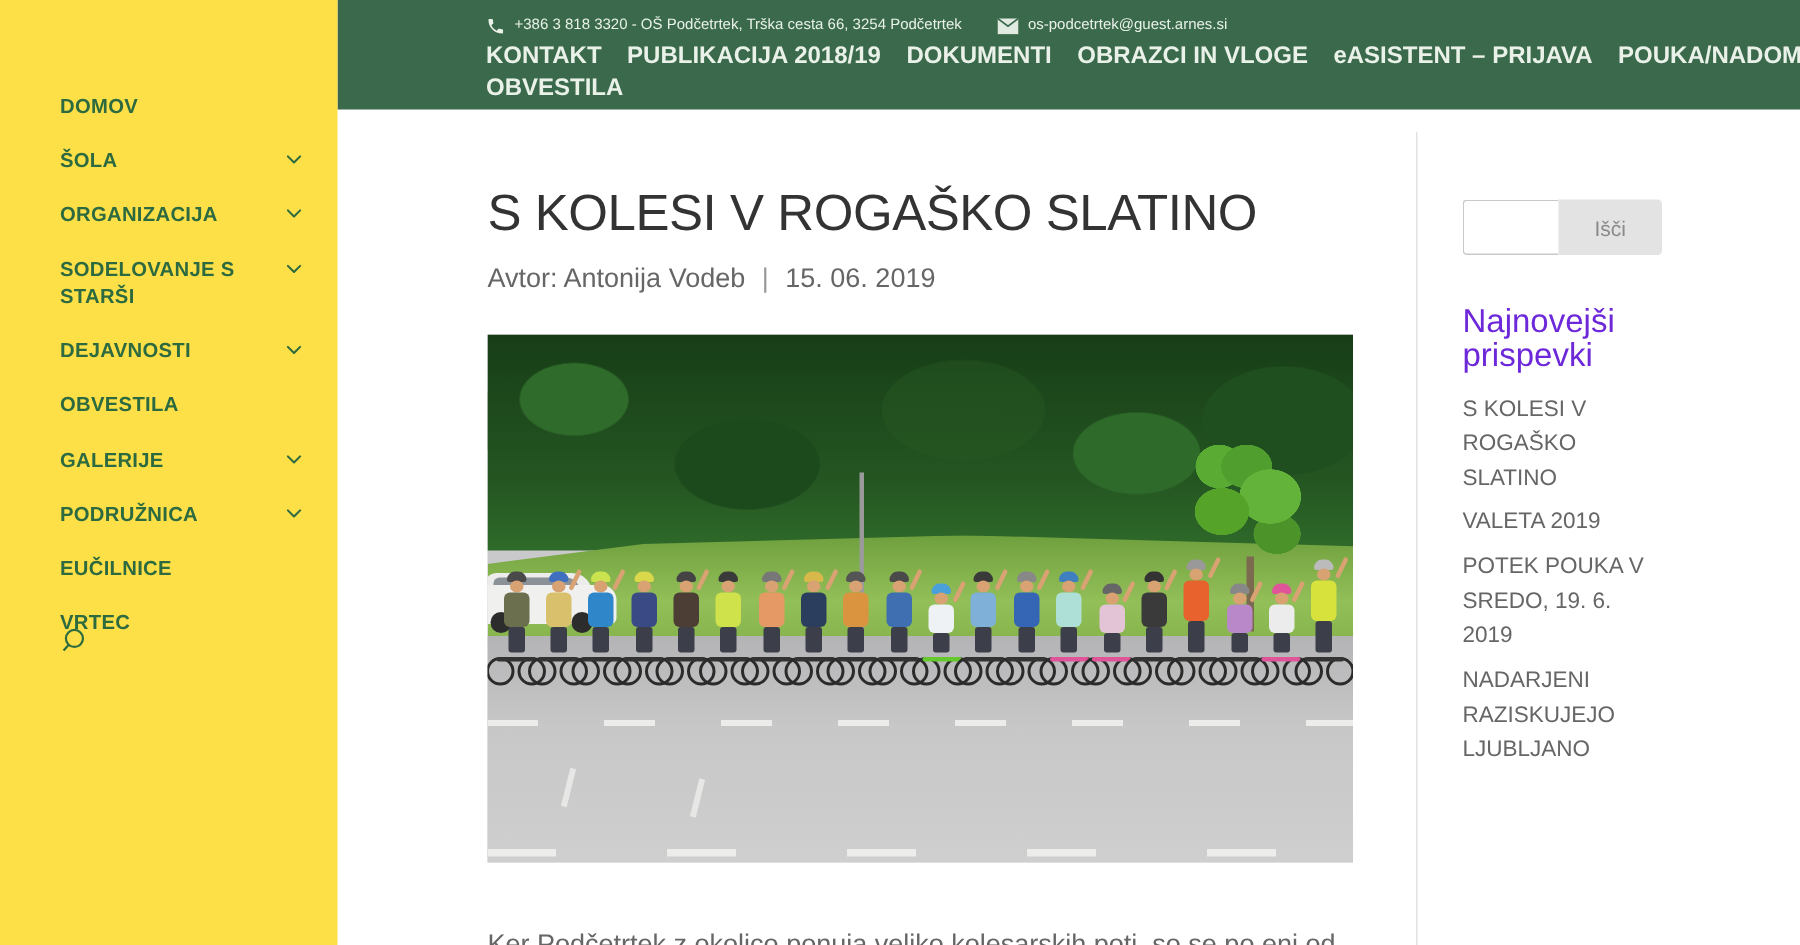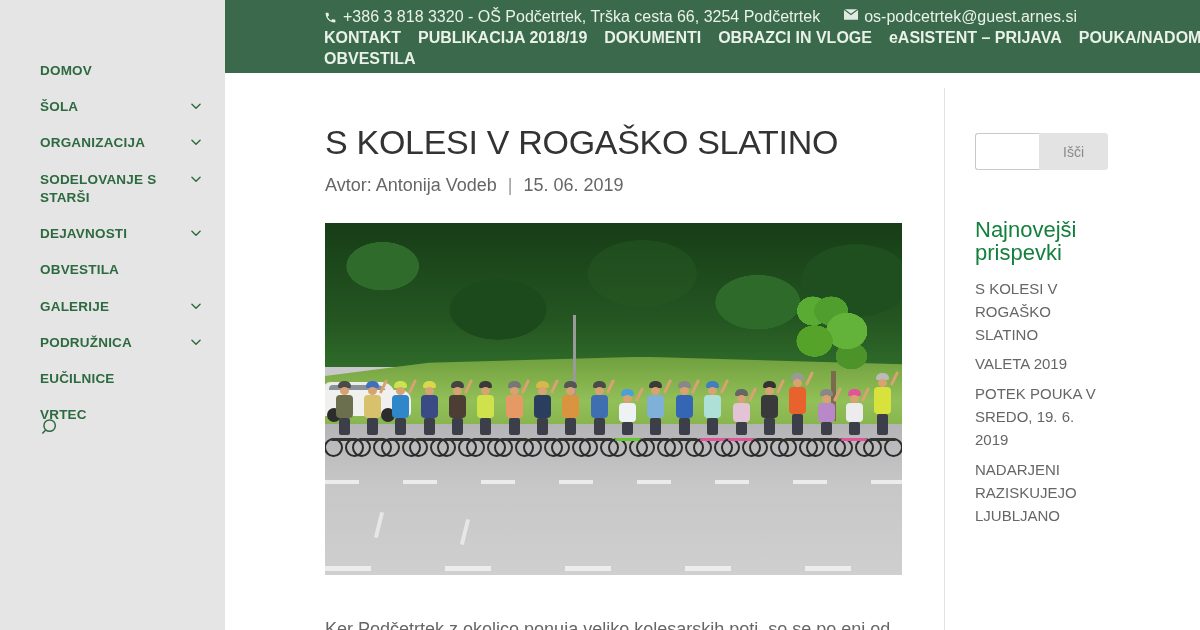--- a/index.html
+++ b/index.html
@@ -1,34 +1,34 @@
 <!DOCTYPE html>
 <html><head>
 <meta charset="utf-8">
 <style>
   * { margin:0; padding:0; box-sizing:border-box; }
   html,body { width:1200px; height:630px; overflow:hidden; background:#fff;
               font-family:"Liberation Sans", sans-serif; }
 
   
   .sidebar { position:absolute; left:0; top:0; width:225px; height:630px;
-             background:#e5e5e5; z-index:5; }
+             background:#fde047; z-index:5; }
   .nav { padding-top:53px; }
   .nav-item { position:relative; padding:9px 34px 9px 40px; cursor:pointer; }
   .nav-item .lbl { font-size:13.5px; font-weight:bold; letter-spacing:.2px;
                    color:#2d6a3f; text-transform:uppercase; line-height:1.35; display:block; }
   .nav-item .chev { position:absolute; right:22px; top:10px; width:14px; height:14px; }
   .nav-item .chev svg { display:block; }
   .sb-search { position:absolute; left:40px; top:416px; width:22px; height:22px; cursor:pointer; }
 
   
   .topbar { position:absolute; left:225px; top:0; width:975px; height:73px;
             background:#3a6a4b; color:#e9f1e8; z-index:4; padding:6px 10px 0 99px; }
   .tb-row { display:flex; align-items:center; height:21px; white-space:nowrap; }
-  .tb-contact { font-size:16px; }
+  .tb-contact { font-size:10px; }
   .tb-contact .ico { display:inline-flex; margin-right:6px; position:relative; top:1px; }
   .tb-email { margin-left:24px; display:inline-flex; align-items:flex-start; cursor:pointer; }
   .tb-menu a, .tb-menu span.mi { font-size:16px; font-weight:600; color:#e9f1e8;
             text-decoration:none; margin-right:17px; cursor:pointer; }
   
   .main { position:absolute; left:227px; top:73px; width:975px; height:557px; background:#fff; }
   .vdivider { position:absolute; left:717px; top:15px; width:1px; height:542px; background:#e2e2e2; }
 
   .article { position:absolute; left:98px; top:0; width:577px; }
   .post-title { margin-top:52px; font-size:34px; font-weight:500; color:#333;
@@ -99,21 +99,21 @@
 
   
   .widgets { position:absolute; left:748px; top:60px; width:140px; }
   .searchbox { display:flex; width:155px; height:37px; }
   .searchbox input { width:64px; height:37px; border:1px solid #c9c9c9; border-right:none;
       border-radius:3px 0 0 3px; outline:none; padding:0 6px; font-size:14px; color:#333;
       font-family:"Liberation Sans", sans-serif; }
   .searchbox button { width:69px; height:37px; border:none; background:#e3e3e3; color:#8a8a8a;
       font-size:14px; border-radius:0 3px 3px 0; cursor:pointer;
       font-family:"Liberation Sans", sans-serif; }
-  .recent-h { margin-top:48px; font-size:22px; font-weight:500; color:#15803d; line-height:1.06;
+  .recent-h { margin-top:32px; font-size:22px; font-weight:500; color:#6d28d9; line-height:1.06;
               width:133px; }
   .posts { margin-top:13px; width:133px; list-style:none; }
   .posts li { font-size:15px; color:#666; line-height:1.53; margin-bottom:7px; cursor:pointer; }
 </style>
 </head>
 <body>
 
 <aside class="sidebar">
   <nav class="nav" id="main-nav">
       <div class="nav-item">

